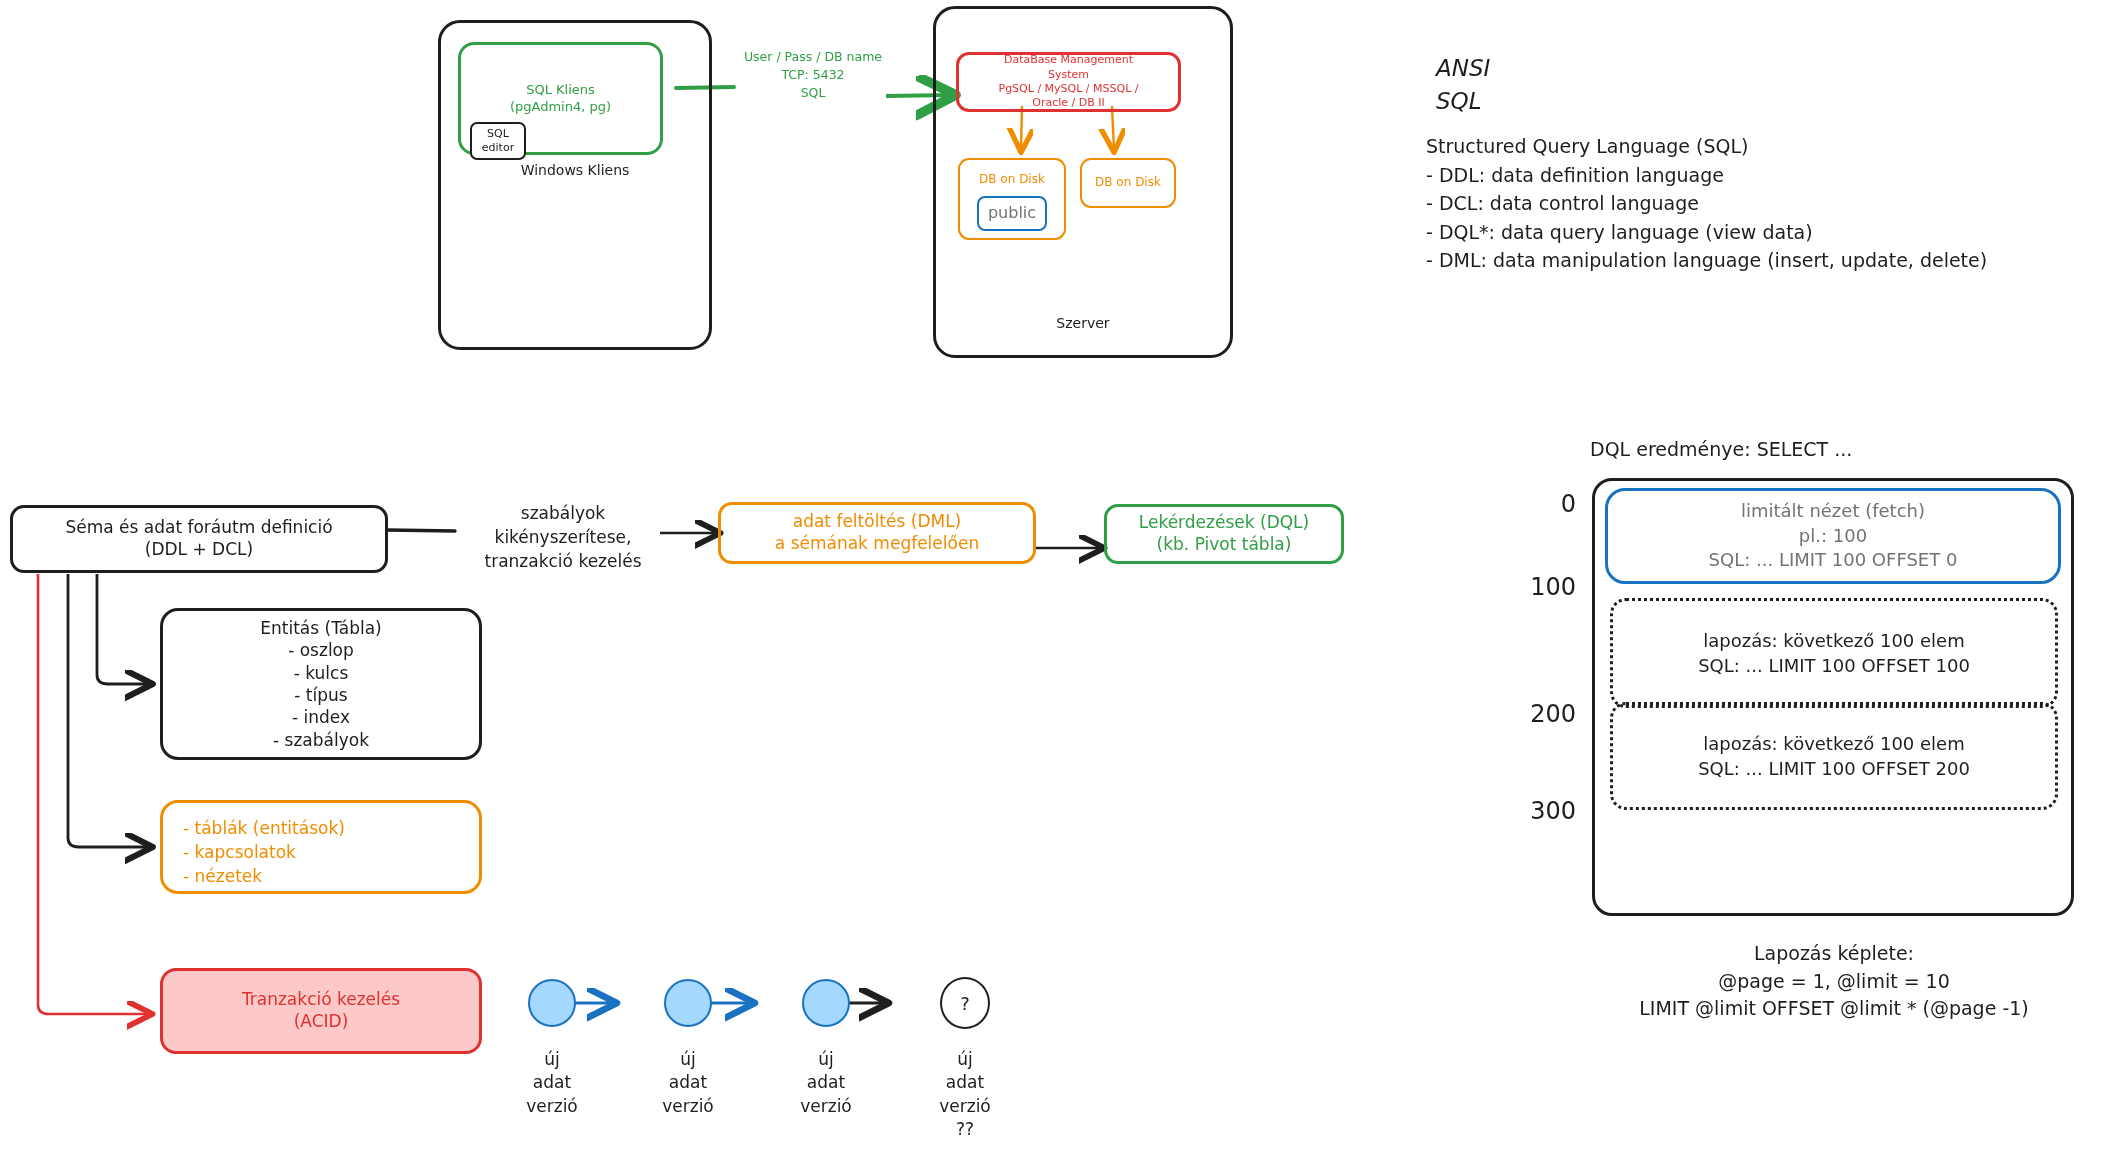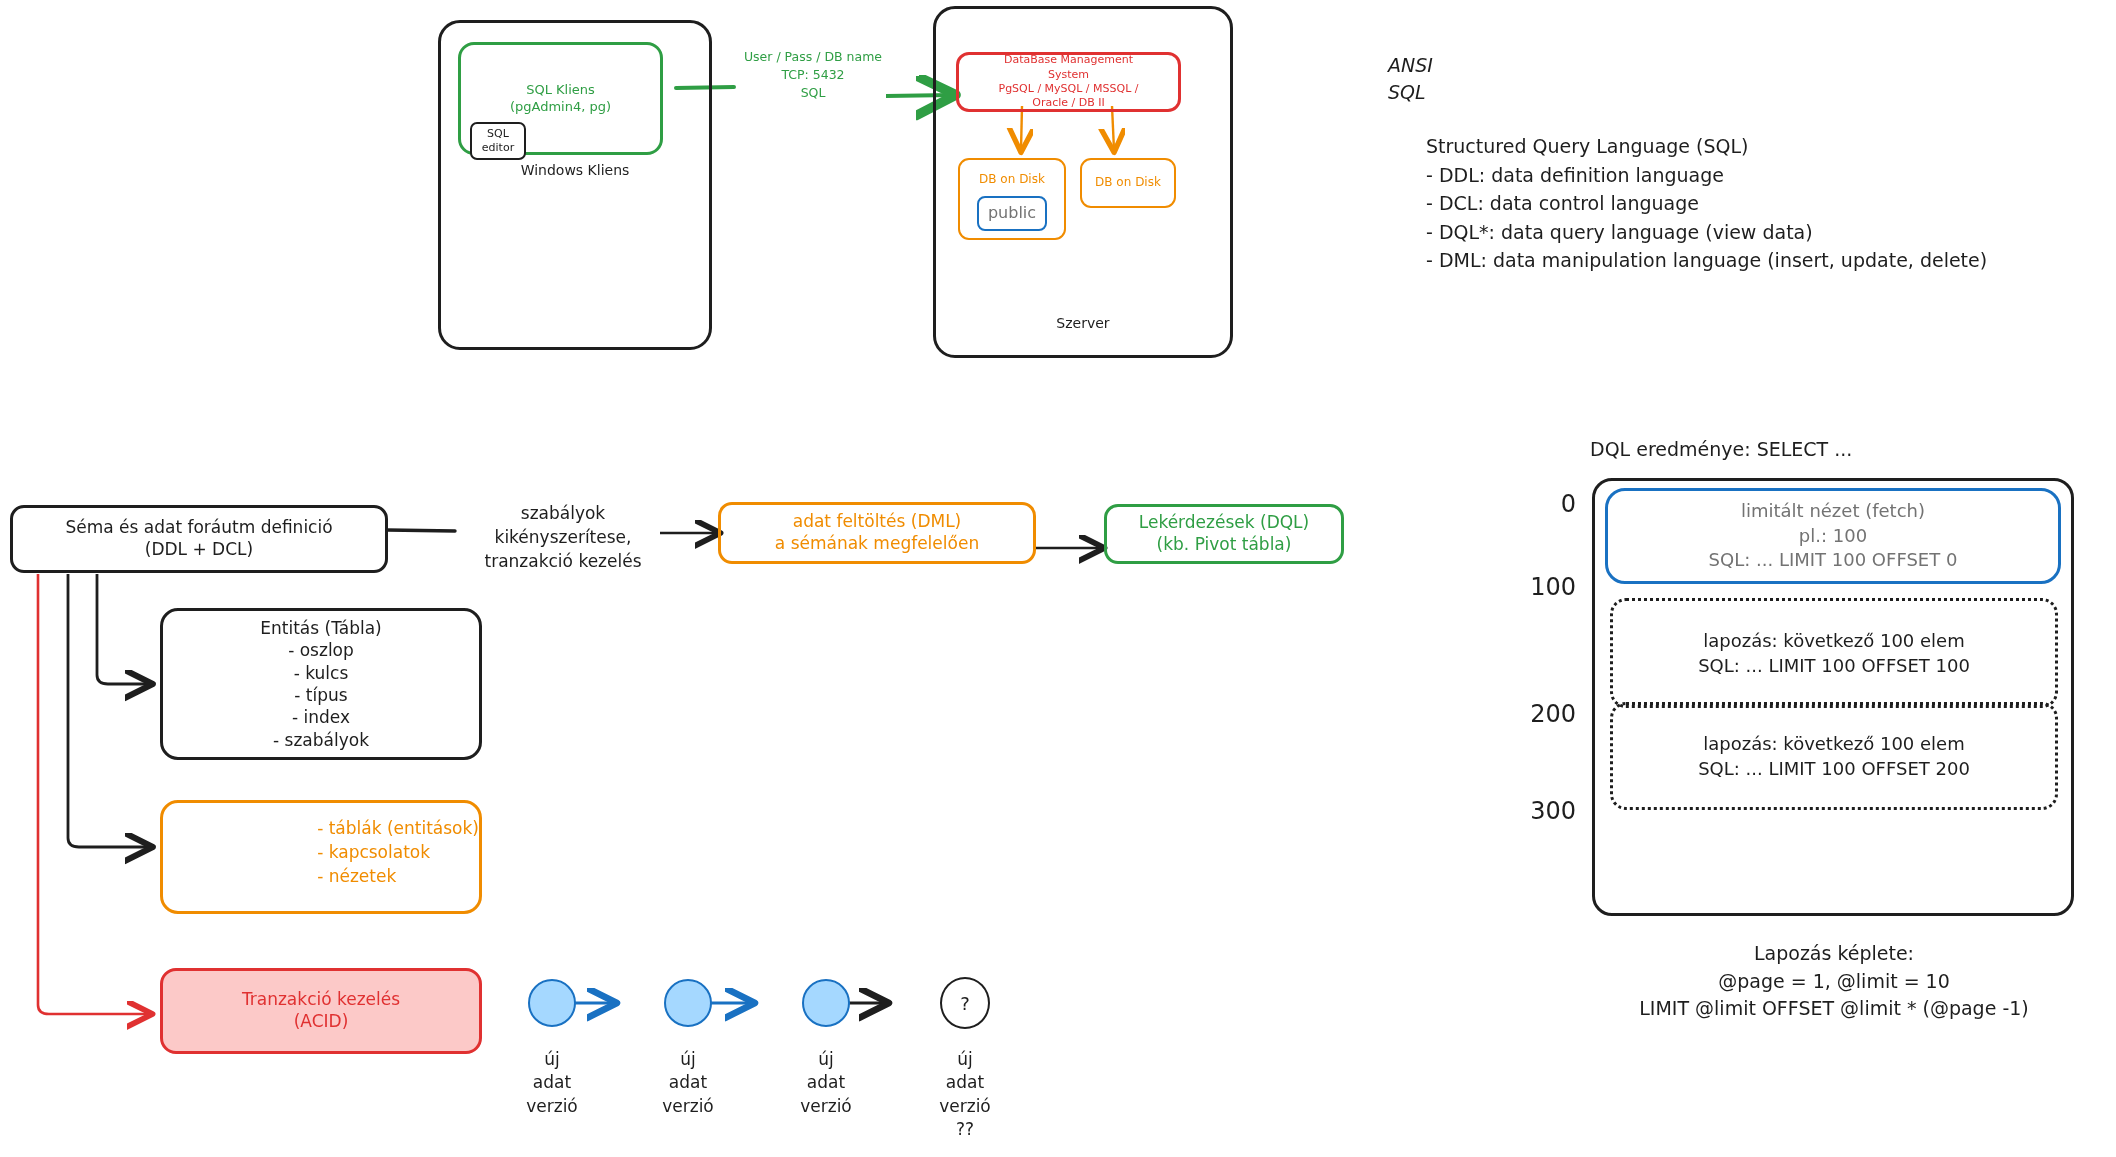--- a/index.html
+++ b/index.html
@@ -128,21 +128,21 @@
   <div class="lbl org" style="font-size:12px;">DB on Disk</div>
 </div>
 <div class="box" style="left:977px;top:196px;width:70px;height:35px;border:2.6px solid #1971c2;border-radius:8px;">
   <div class="lbl blu" style="font-size:16px;">public</div>
 </div>
 
 <div class="box" style="left:1080px;top:158px;width:96px;height:50px;border:2.6px solid #f08c00;border-radius:11px;">
   <div class="lbl org" style="font-size:12px;">DB on Disk</div>
 </div>
 
-<div class="txtblock blk" style="left:1388px;top:52px;font-size:19px;font-style:italic;line-height:1.42;">ANSI
+<div class="txtblock blk" style="left:1436px;top:52px;font-size:23px;font-style:italic;line-height:1.42;">ANSI
  SQL</div>
 
 <div style="position:absolute;left:1408px;top:132px;margin-left:18px;">
   <div class="lbl blk" style="font-size:19px;line-height:1.50;">Structured Query Language (SQL)</div>
   <div class="lbl blk" style="font-size:19px;line-height:1.50;">- DDL: data definition language</div>
   <div class="lbl blk" style="font-size:19px;line-height:1.50;">- DCL: data control language</div>
   <div class="lbl blk" style="font-size:19px;line-height:1.50;">- DQL*: data query language (view data)</div>
   <div class="lbl blk" style="font-size:19px;line-height:1.50;">- DML: data manipulation language (insert, update, delete)</div>
 </div>
 
@@ -167,22 +167,22 @@
 
 <div class="box" style="left:160px;top:608px;width:322px;height:152px;border:3px solid #1e1e1e;border-radius:18px;">
   <div class="lbl blk" style="font-size:17px;line-height:1.32;">Entitás (Tábla)
 - oszlop
 - kulcs
 - típus
 - index
 - szabályok</div>
 </div>
 
-<div class="box" style="left:160px;top:800px;width:322px;height:114px;border:3px solid #f08c00;border-radius:18px;
-            align-items:flex-end;justify-content:flex-start;padding:14px 0 8px 20px;">
+<div class="box" style="left:160px;top:800px;width:322px;height:94px;border:3px solid #f08c00;border-radius:18px;
+            align-items:flex-start;justify-content:flex-start;padding:14px 0 8px 20px;">
   <div class="lbl org" style="font-size:17px;text-align:left;line-height:1.40;">- táblák (entitások)
 - kapcsolatok
 - nézetek</div>
 </div>
 
 <div class="box" style="left:160px;top:968px;width:322px;height:86px;border:3px solid #e03131;border-radius:16px;background:#fcc9c8;">
   <div class="lbl red" style="font-size:17px;">Tranzakció kezelés
 (ACID)</div>
 </div>
 

